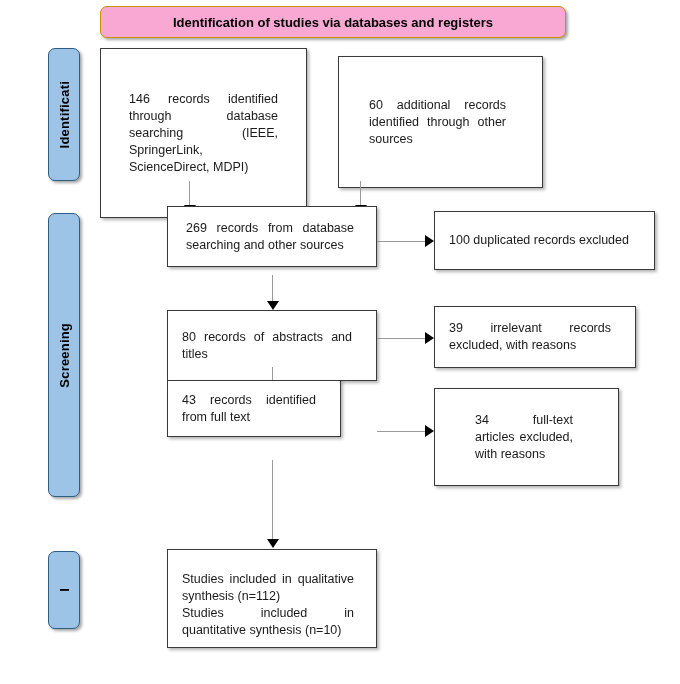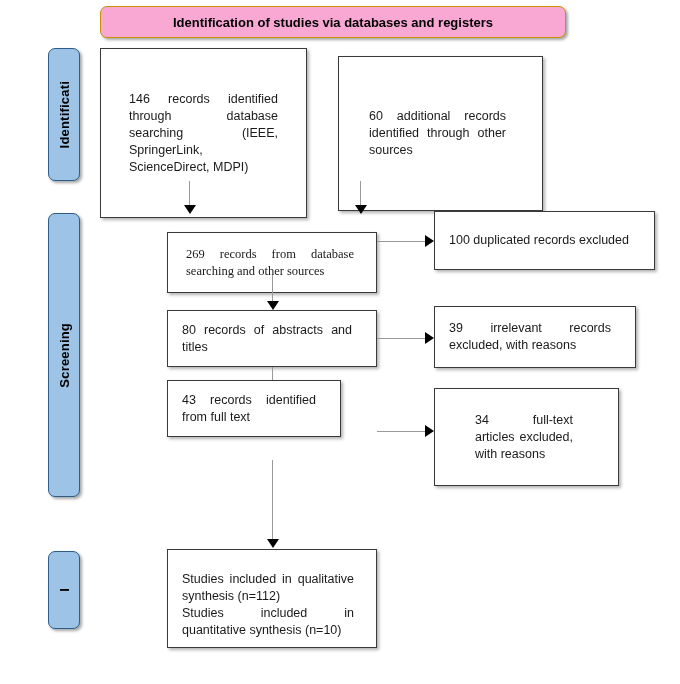--- a/index.html
+++ b/index.html
@@ -140,45 +140,45 @@
   </div>
 
   <div class="stage-bar" style="left:48px; top:551px; width:32px; height:78px;">
     <span class="stage-label">I</span>
   </div>
 
   <div class="node n-ident-db" style="left:100px; top:48px; width:207px; height:170px;">
     <div class="node-text">146 records identified through database searching (IEEE, SpringerLink, ScienceDirect, MDPI)</div>
   </div>
 
-  <div class="node n-ident-other" style="left:338px; top:56px; width:205px; height:155px;">
+  <div class="node n-ident-other" style="left:338px; top:56px; width:205px; height:132px;">
     <div class="node-text">60 additional records identified through other sources</div>
   </div>
 
   <div class="vline" style="left:189px; top:181px; height:25px;"></div>
   <div class="arrow-down" style="left:184px; top:205px;"></div>
 
   <div class="vline" style="left:360px; top:181px; height:25px;"></div>
   <div class="arrow-down" style="left:355px; top:205px;"></div>
 
-  <div class="node n-merged" style="left:167px; top:232px; width:210px; height:61px;font-family:Liberation Serif, serif;">
+  <div class="node n-merged" style="left:167px; top:206px; width:210px; height:61px;">
     <div class="node-text">269 records from database searching and other sources</div>
   </div>
 
   <div class="node n-dup" style="left:434px; top:211px; width:221px; height:59px;">
     <div class="node-text">100 duplicated records excluded</div>
   </div>
 
   <div class="hline" style="left:377px; top:241px; width:50px;"></div>
   <div class="arrow-right" style="left:425px; top:235px;"></div>
 
   <div class="vline" style="left:272px; top:275px; height:27px;"></div>
   <div class="arrow-down" style="left:267px; top:301px;"></div>
 
-  <div class="node n-abstracts" style="left:167px; top:310px; width:210px; height:57px;">
+  <div class="node n-abstracts" style="left:167px; top:310px; width:210px; height:71px;">
     <div class="node-text">80 records of abstracts and titles</div>
   </div>
 
   <div class="node n-irrelevant" style="left:434px; top:306px; width:202px; height:62px;">
     <div class="node-text">39 irrelevant records excluded, with reasons</div>
   </div>
 
   <div class="hline" style="left:377px; top:338px; width:50px;"></div>
   <div class="arrow-right" style="left:425px; top:332px;"></div>
 

